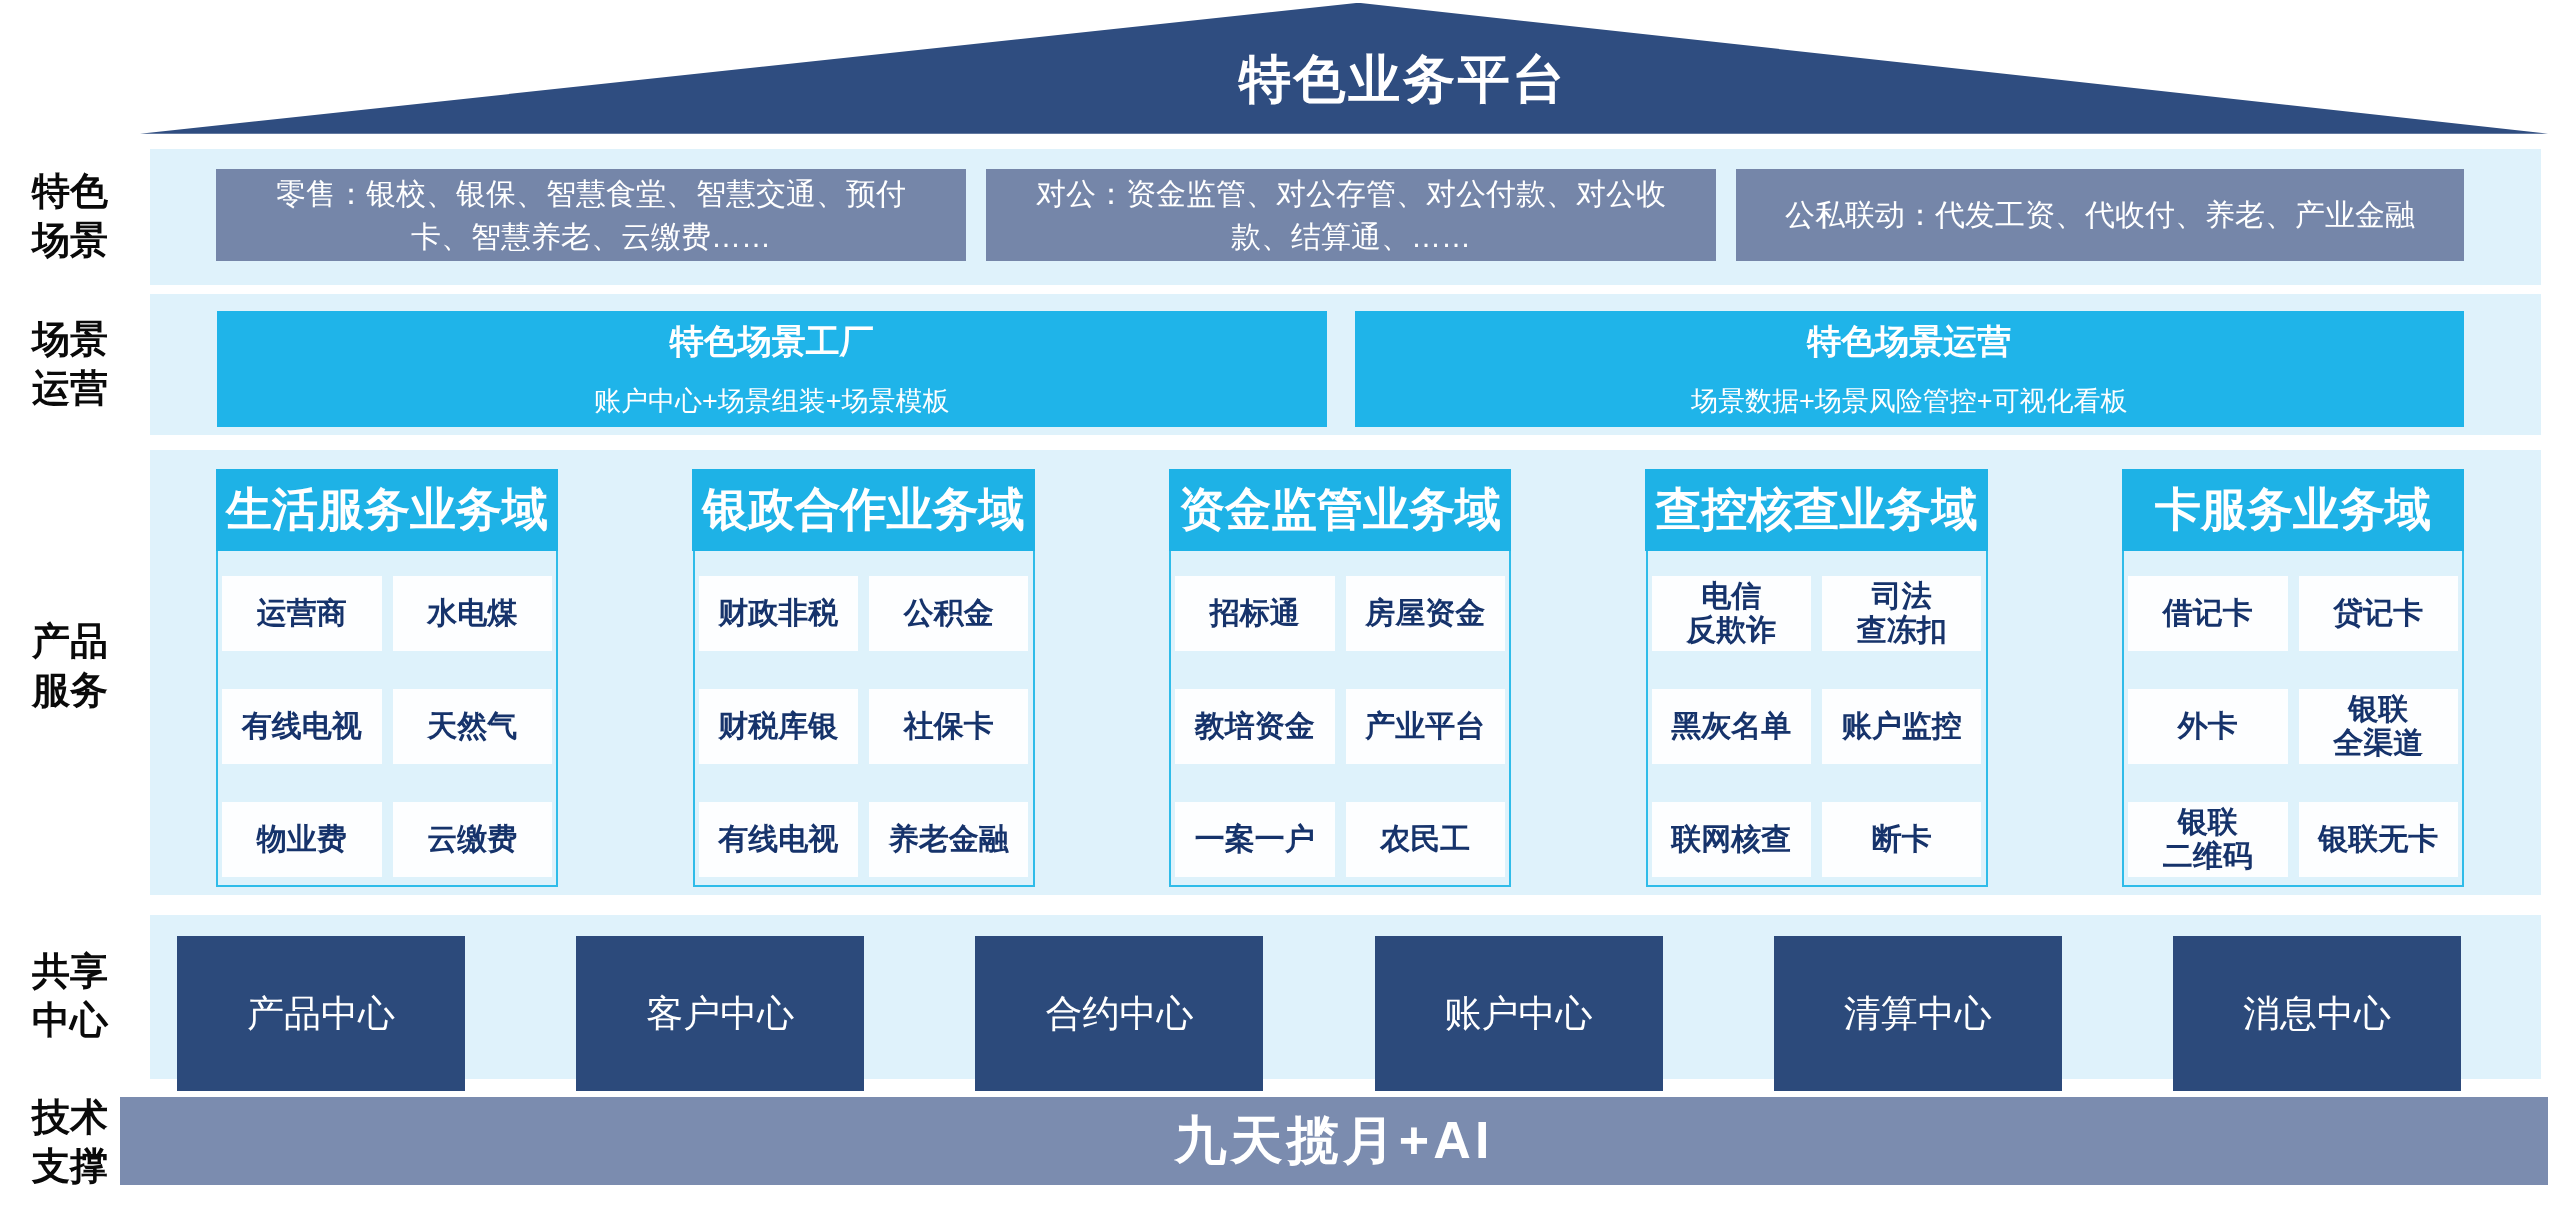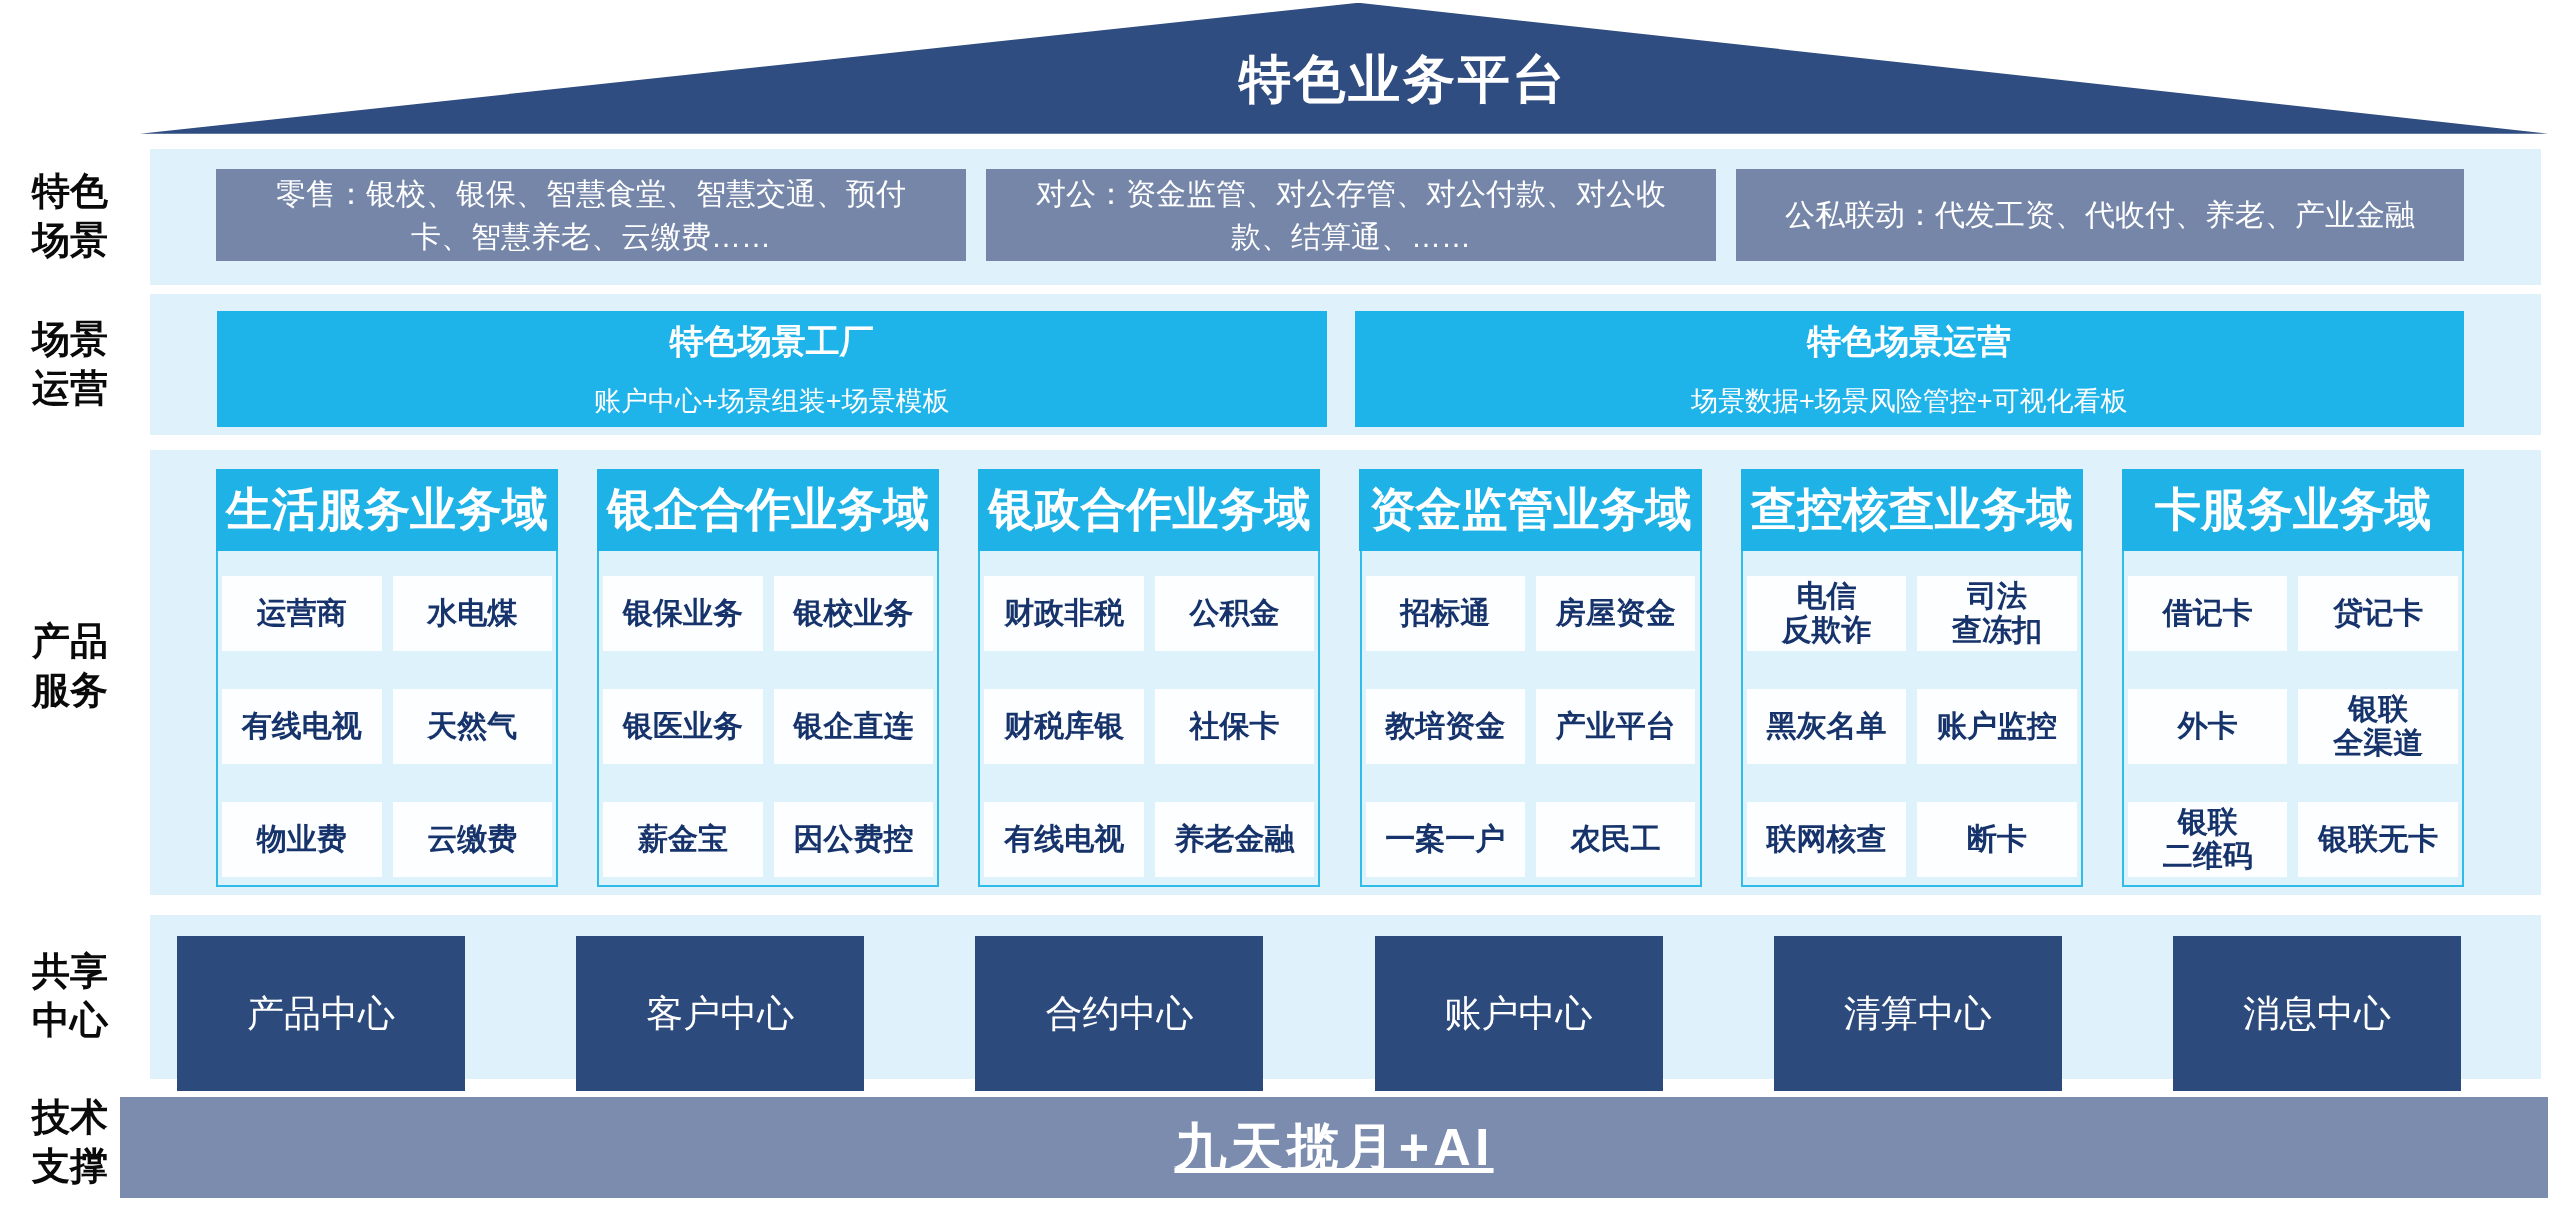--- a/index.html
+++ b/index.html
@@ -80,24 +80,24 @@
     position:absolute;top:936px;left:177px;width:2284px;
     display:flex;justify-content:space-between;
   }
   .center-box{
     width:288px;height:155px;background:#2C4A7B;color:#ffffff;
     display:flex;align-items:center;justify-content:center;
     font-size:37px;
   }
   
   .tech-bar{
-    position:absolute;left:120px;top:1097px;width:2428px;height:101px;
+    position:absolute;left:120px;top:1097px;width:2428px;height:88px;
     background:#7B8CAF;color:#ffffff;
     display:flex;align-items:center;justify-content:center;
-    font-size:52px;font-weight:bold;letter-spacing:4.1px;text-decoration:underline;
+    font-size:52px;font-weight:bold;letter-spacing:4.1px;
   }
 </style>
 </head>
 <body>
 
 <div class="canvas">
 
   <div class="roof"></div>
   <div class="roof-title">特色业务平台</div>
 
@@ -143,31 +143,20 @@
       <div class="panel-cells">
         <div class="cell">运营商</div>
         <div class="cell">水电煤</div>
         <div class="cell">有线电视</div>
         <div class="cell">天然气</div>
         <div class="cell">物业费</div>
         <div class="cell">云缴费</div>
       </div>
     </div>
 
-    <div class="panel">
-      <div class="panel-header">银企合作业务域</div>
-      <div class="panel-cells">
-        <div class="cell">银保业务</div>
-        <div class="cell">银校业务</div>
-        <div class="cell">银医业务</div>
-        <div class="cell">银企直连</div>
-        <div class="cell">薪金宝</div>
-        <div class="cell">因公费控</div>
-      </div>
-    </div>
 
     <div class="panel">
       <div class="panel-header">银政合作业务域</div>
       <div class="panel-cells">
         <div class="cell">财政非税</div>
         <div class="cell">公积金</div>
         <div class="cell">财税库银</div>
         <div class="cell">社保卡</div>
         <div class="cell">有线电视</div>
         <div class="cell">养老金融</div>

